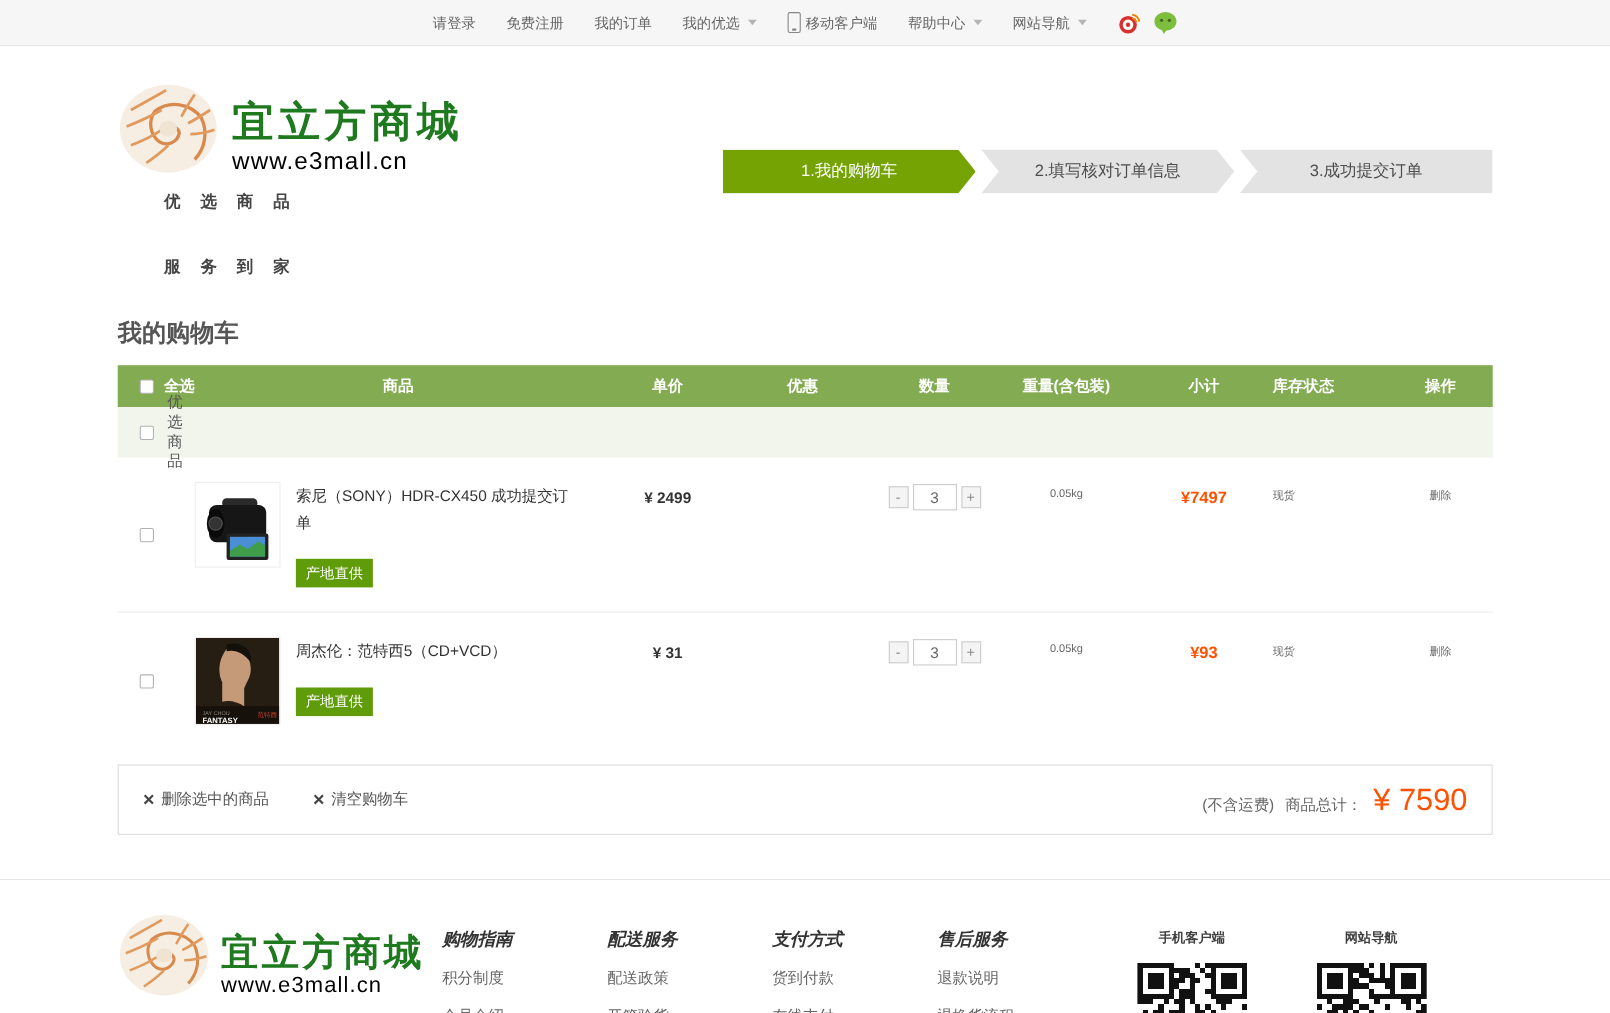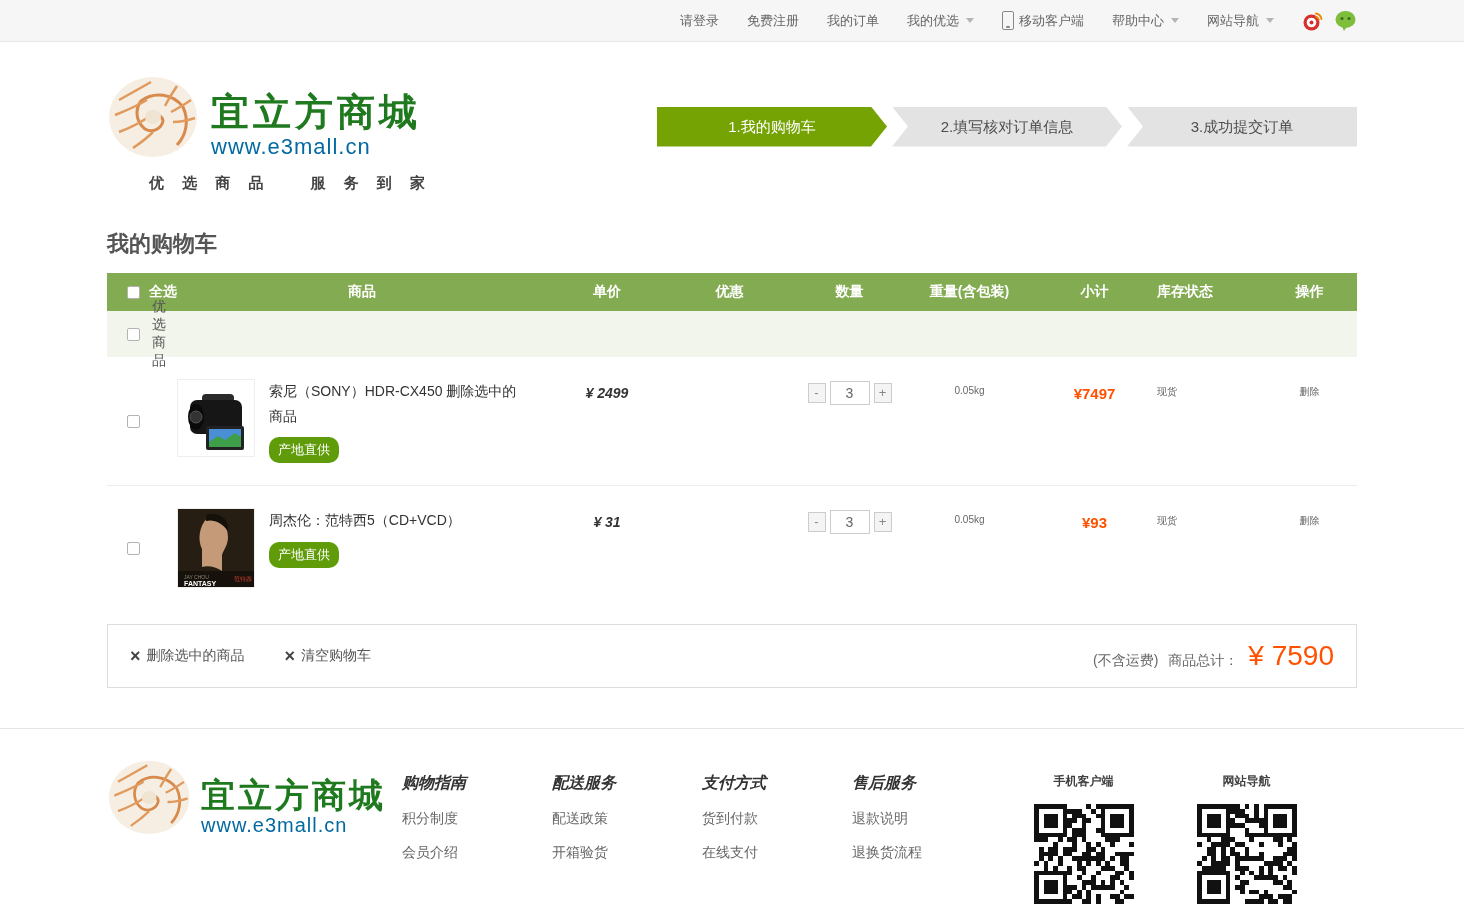--- a/index.html
+++ b/index.html
@@ -2,36 +2,36 @@
 <html><head>
 <meta charset="utf-8">
 <style>
   * { margin:0; padding:0; box-sizing:border-box; }
   html,body { width:1464px; height:921px; overflow:hidden; background:#fff;
     font-family:"Liberation Sans","DejaVu Sans",sans-serif; color:#666; }
   .container { width:1250px; margin:0 auto; }
 
   
   .topbar { height:42px; background:#f6f6f6; border-bottom:1px solid #e7e7e7; }
-  .topbar .container { height:100%; display:flex; align-items:center; justify-content:flex-end; gap:28px; font-size:13px; color:#666; }
+  .topbar .container { height:100%; display:flex; align-items:center; justify-content:center; gap:28px; font-size:13px; color:#666; }
   .topnav-item { display:flex; align-items:center; gap:5px; cursor:pointer; white-space:nowrap; }
   .caret { width:0; height:0; border-left:4px solid transparent; border-right:4px solid transparent; border-top:5px solid #b5b5b5; display:inline-block; margin-left:2px; }
   .phone-glyph { width:12px; height:19px; border:1px solid #888; border-radius:2px; position:relative; }
   .phone-glyph::after { content:""; position:absolute; left:3px; bottom:1px; width:4px; height:2px; background:#888; border-radius:1px; }
   .social { display:flex; align-items:center; gap:10px; }
   .icon-svg { display:block; }
 
   
   .site-header .container { display:flex; align-items:center; padding:18px 0 20px; }
   .logo-block { width:460px; }
   .logo-top { display:flex; align-items:flex-end; gap:8px; }
   .logo-text { display:flex; flex-direction:column; align-items:flex-start; }
   .logo-title { font-size:38px; font-weight:bold; color:#1f7a1f; letter-spacing:4px; font-family:"Liberation Serif","DejaVu Serif",serif; line-height:1.1; }
-  .logo-url { font-size:22px; color:#0369a1; letter-spacing:1px;text-align:right; }
-  .logo-slogan { margin-top:14px; padding-left:42px; font-size:15px; font-weight:bold; color:#444; letter-spacing:7px; display:flex; gap:40px; }
+  .logo-url { font-size:22px; color:#000000; letter-spacing:1px;text-align:right; }
+  .logo-slogan { margin-top:14px; padding-left:42px; font-size:15px; font-weight:bold; color:#444; letter-spacing:7px; display:flex; gap:40px;flex-direction:column; }
 
   .steps { flex:1; display:flex; height:40px; margin-left:90px; }
   .step { flex:1; height:40px; line-height:40px; text-align:center; background:#e3e3e3; color:#4d4d4d; font-size:15px;
     clip-path:polygon(0 0, calc(100% - 16px) 0, 100% 50%, calc(100% - 16px) 100%, 0 100%, 16px 50%); }
   .step + .step { margin-left:5px; }
   .step:first-child { clip-path:polygon(0 0, calc(100% - 16px) 0, 100% 50%, calc(100% - 16px) 100%, 0 100%); }
   .step:last-child  { clip-path:polygon(0 0, 100% 0, 100% 100%, 0 100%, 16px 50%); }
   .step.active { background:#74a303; color:#fff; }
 
   
@@ -55,22 +55,22 @@
   .group-row { height:46px; background:#f1f5ec; display:flex; align-items:center; font-size:14px; color:#555; }
   .group-row .col-sel { gap:12px; }
 
   .item-row { display:flex; align-items:flex-start; padding:22px 0; }
   .item-row.sep { border-bottom:1px solid #ececec; }
   .item-row .col-sel { align-self:center; }
   .prod-cell { display:flex; gap:14px; }
   .prod-img { width:78px; height:78px; border:1px solid #eee; background:#fff; flex:0 0 auto; overflow:hidden; }
   .prod-info { width:255px; }
   .prod-title { font-size:14px; color:#333; line-height:1.8; }
-  .badge { display:inline-block; margin-top:8px; background:#609c0a; color:#fff; font-size:13px; padding:4px 9px; cursor:default;border-radius:10px; }
-  .price-txt { font-size:14px; font-weight:bold; color:#333; padding-top:6px;font-style:italic; }
+  .badge { display:inline-block; margin-top:20px; background:#609c0a; color:#fff; font-size:13px; padding:4px 9px; cursor:default; }
+  .price-txt { font-size:14px; font-weight:bold; color:#333; padding-top:6px; }
   .cell-pad { padding-top:6px; font-size:10px; color:#666; }
   .subtotal-txt { font-weight:bold; color:#ff5100; font-size:15px; }
   .link { color:#666; cursor:pointer; }
   .stepper { display:inline-flex; align-items:center; gap:4px; margin-top:2px; }
   .step-btn { width:18px; height:20px; background:#f4f4f4; border:1px solid #ccc; color:#888; font-size:13px; line-height:18px; text-align:center; cursor:pointer; }
   .qty-input { width:40px; height:24px; border:1px solid #ccc; text-align:center; font-size:14px; color:#666; background:#fff; }
 
   
   .summary-bar { margin-top:14px; border:1px solid #ddd; height:64px; display:flex; align-items:center; padding:0 22px; }
   .sum-left { display:flex; gap:40px; font-size:14px; color:#555; }
@@ -210,21 +210,21 @@
             <rect x="24" y="14" width="32" height="9" rx="4" fill="#2a2a2a"></rect>
             <rect x="12" y="20" width="52" height="34" rx="7" fill="#161616"></rect>
             <ellipse cx="18" cy="37" rx="8" ry="13" fill="#0a0a0a"></ellipse>
             <circle cx="18" cy="37" r="6" fill="#333" stroke="#555"></circle>
             <rect x="28" y="46" width="38" height="24" rx="2" fill="#222"></rect>
             <rect x="31" y="49" width="32" height="18" fill="#4a8fd6"></rect>
             <path d="M31 62 l9-6 7 4 10-7 6 4 v10 h-32z" fill="#3f9e4a"></path>
           </svg>
         </div>
         <div class="prod-info">
-          <div class="prod-title">索尼（SONY）HDR-CX450 删除选中的商品</div>
+          <div class="prod-title">索尼（SONY）HDR-CX450 成功提交订单</div>
           <span class="badge">产地直供</span>
         </div>
       </div>
       <div class="col-price price-txt">¥ 2499</div>
       <div class="col-discount cell-pad"></div>
       <div class="col-qty">
         <span class="stepper">
           <span class="step-btn">-</span>
           <input class="qty-input" value="3" style="">
           <span class="step-btn">+</span>

